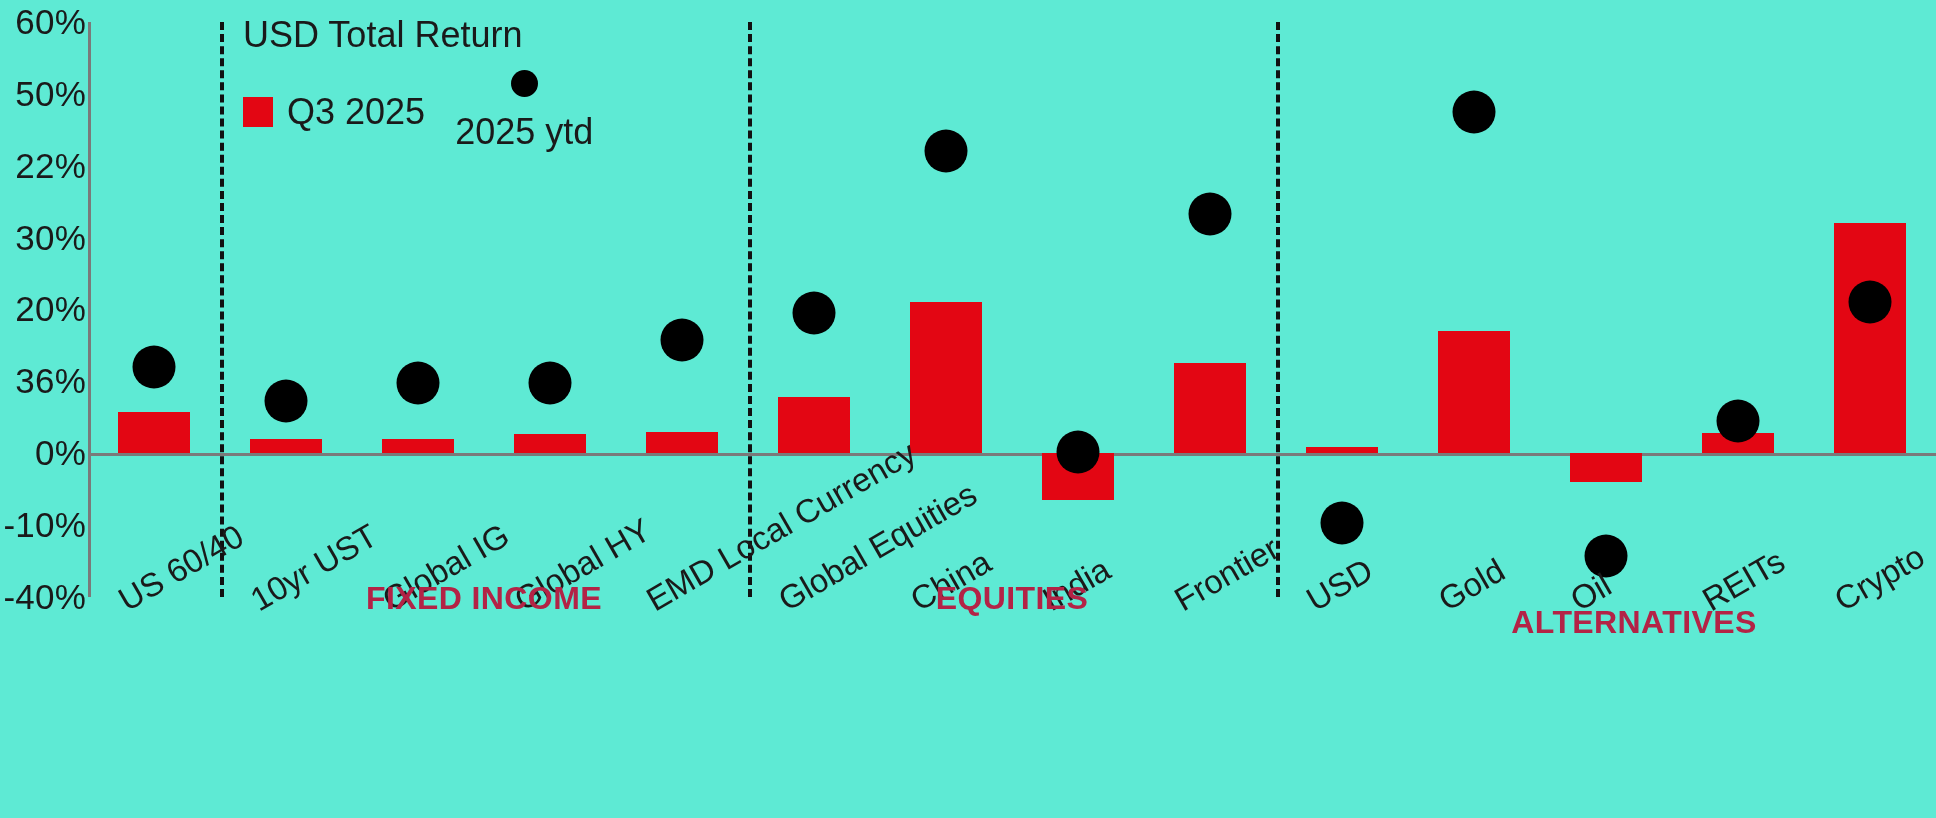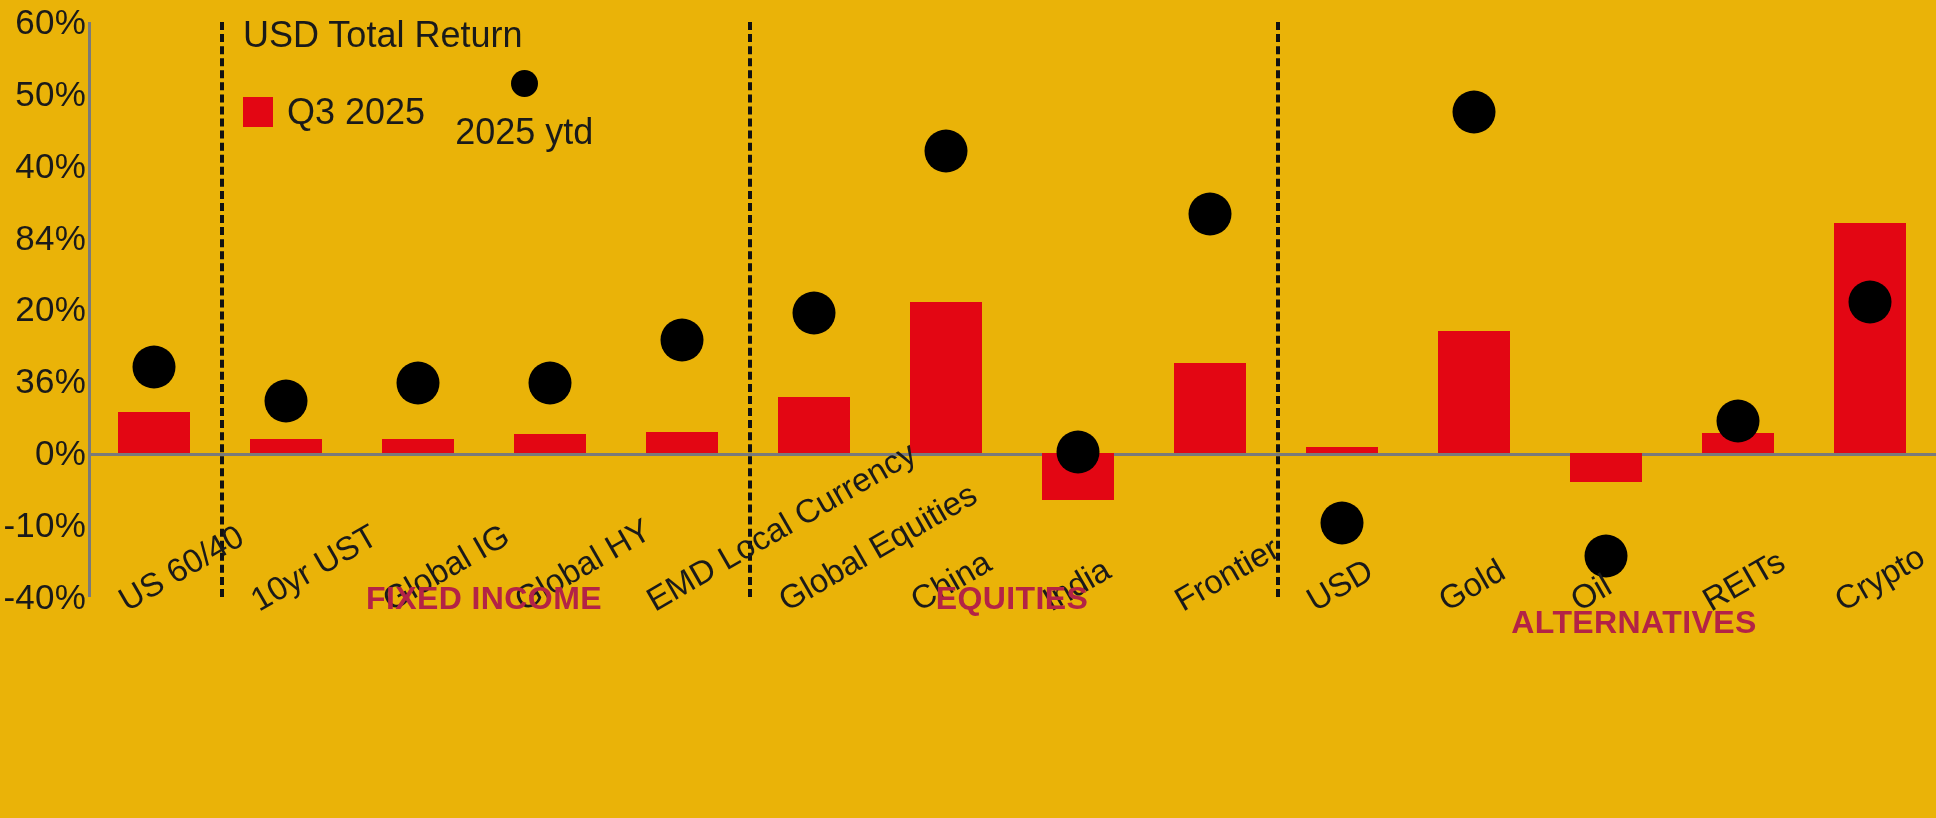--- a/index.html
+++ b/index.html
@@ -1,18 +1,18 @@
 <!DOCTYPE html>
 <html><head>
 <meta charset="utf-8">
 <style>
   html,body{margin:0;padding:0;background:#ffffff;}
   body{width:1936px;height:818px;font-family:"Liberation Sans",sans-serif;overflow:hidden;}
 
-  #stage{position:relative;width:1936px;height:818px;background:#eab308;}
+  #stage{position:relative;width:1936px;height:818px;background:#5eead4;}
 
   
   .ytick{position:absolute;right:0;transform:translateY(-50%);
          font-size:35px;color:#1a1a1a;white-space:nowrap;letter-spacing:.2px;}
   #ylabels{position:absolute;left:0;top:0;width:86px;height:818px;}
 
   .axis-line{position:absolute;background:#7a7a7a;}
 
   
   #plot{position:absolute;left:88px;top:0;width:1848px;height:818px;}
@@ -43,22 +43,22 @@
   .lg-text{font-size:36px;color:#1a1a1a;white-space:nowrap;}
 </style>
 </head>
 <body>
 
 <div id="stage">
 
   <div id="ylabels">
       <div class="ytick" style="top: 22px;">60%</div>
       <div class="ytick" style="top: 93.8333px;">50%</div>
-      <div class="ytick" style="top: 165.667px;">40%</div>
-      <div class="ytick" style="top: 237.5px;">84%</div>
+      <div class="ytick" style="top: 165.667px;">22%</div>
+      <div class="ytick" style="top: 237.5px;">30%</div>
       <div class="ytick" style="top: 309.333px;">20%</div>
       <div class="ytick" style="top: 381.167px;">36%</div>
       <div class="ytick" style="top: 453px;">0%</div>
       <div class="ytick" style="top: 524.833px;">-10%</div>
       <div class="ytick" style="top: 596.667px;">-40%</div>
     </div>
 
   <div class="axis-line" id="yaxis" style="left: 88px; top: 22px; width: 3px; height: 574.667px;"></div>
 
   <div id="plot">

